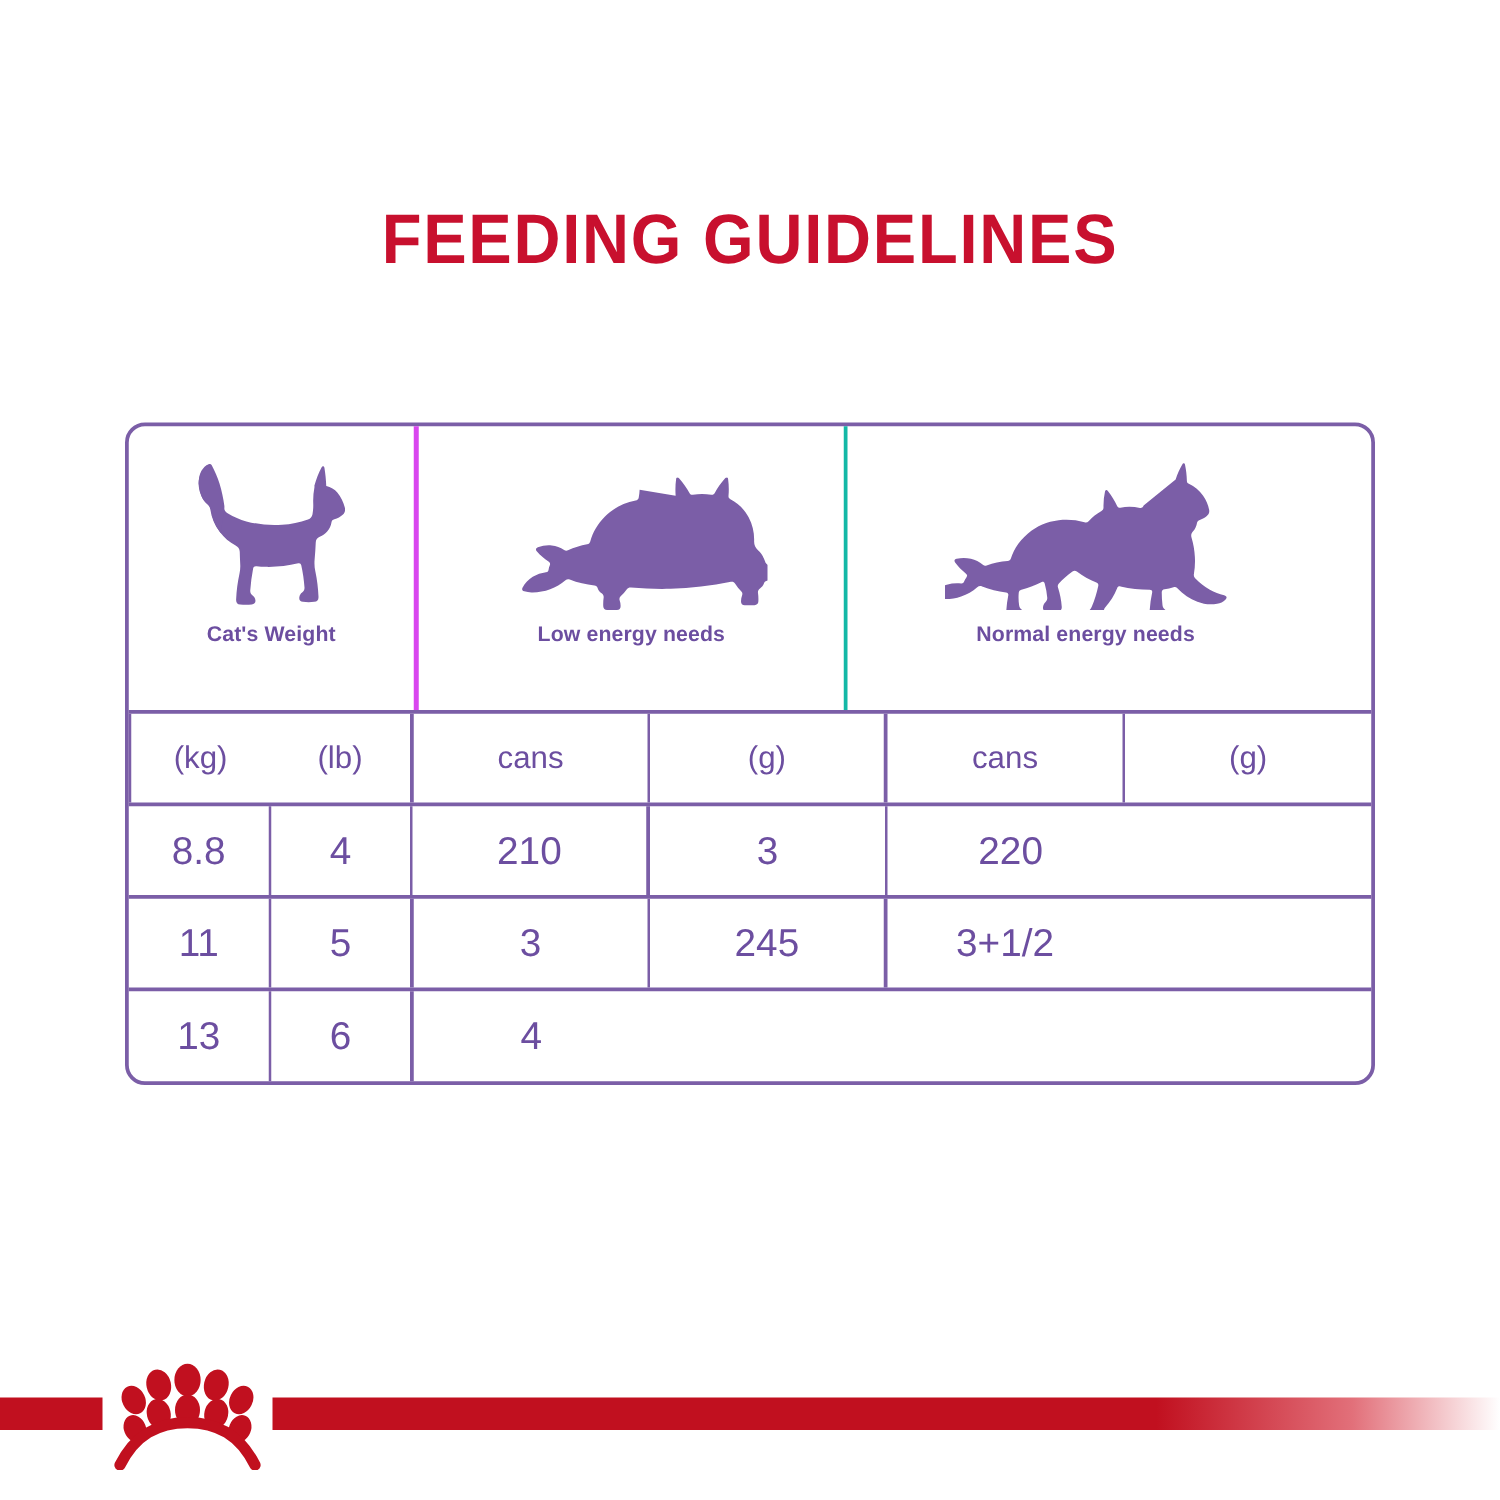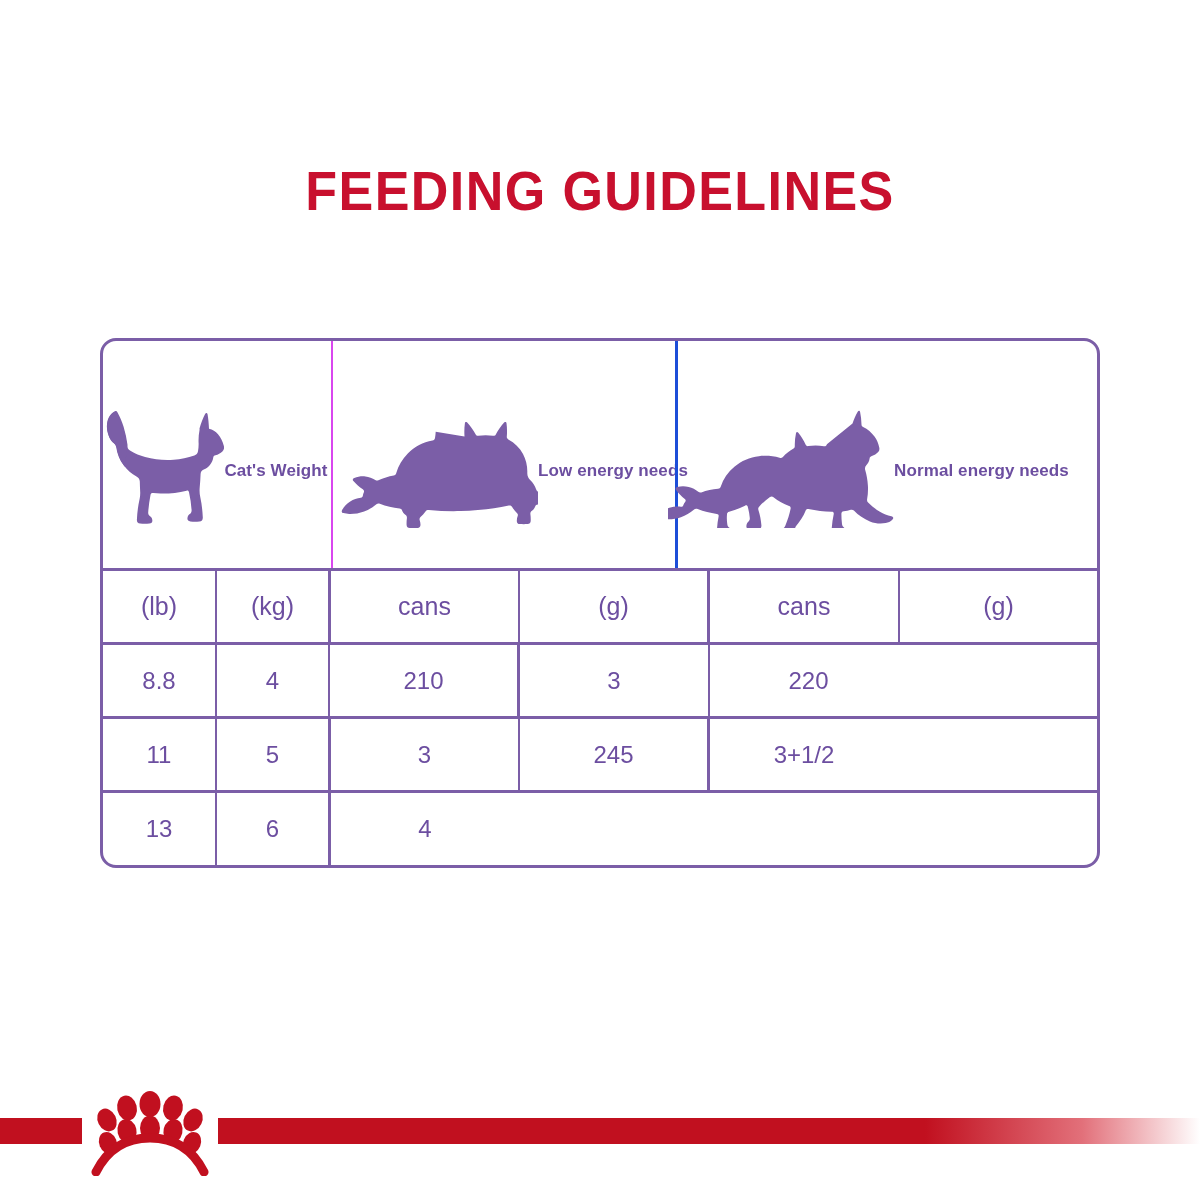--- a/index.html
+++ b/index.html
@@ -49,28 +49,28 @@
     position: absolute;
     left: 0; top: 0;
     width: 100%;
     height: 227px;
     display: flex;
   }
   .head-cell {
     position: relative;
     box-sizing: border-box;
     display: flex;
-    flex-direction: row;
+    flex-direction: column;
     align-items: center;
-    justify-content: center;
+    justify-content: flex-start;
     padding-top: 22px;
   }
   .head-cell.c1 { width: 228px; }
-  .head-cell.c2 { width: 344px; border-left: 2px solid #d946ef; }
-  .head-cell.c3 { width: 384px; border-left: 3px solid #1d4ed8; }
+  .head-cell.c2 { width: 344px; border-left: 4px solid #d946ef; }
+  .head-cell.c3 { width: 384px; border-left: 3px solid #14b8a6; }
 
   .silhouette {
     height: 125px;
     display: flex;
     align-items: flex-end;
     justify-content: center;
   }
   .silhouette svg { display: block; }
 
   .head-label {
@@ -99,21 +99,21 @@
     border-top: 3px solid #7B5EA7;
   }
   .grid-row.r-last { height: 75px; }
 
   .gc {
     box-sizing: border-box;
     display: flex;
     align-items: center;
     justify-content: center;
     color: #6C4EA0;
-    font-size: 24px;
+    font-size: 31px;
     white-space: nowrap;
     font-family: "Liberation Sans", sans-serif;
   }
   .gc.sub { font-size: 25px; }
   .gc.lb   { width: 112px; }
   .gc.kg   { width: 113px; border-left: 2px solid #7B5EA7; }
   .gc.cansA{ width: 190px; border-left: 3px solid #7B5EA7; }
   .gc.gA   { width: 189px; border-left: 2px solid #7B5EA7; }
   .gc.cansB{ width: 191px; border-left: 3px solid #7B5EA7; }
   .gc.gB   { width: 199px; border-left: 2px solid #7B5EA7; }
@@ -185,22 +185,22 @@
           <path fill="#7B5EA7" d="M184.5 13.5c1.4-4.3 3.1-8.2 5.2-11.8 0.9-1.5 2.1-1.3 2.4 0.4 0.8 4 1.3 8.1 1.4 12.4 0 1.2 0.5 2 1.6 2.5 4.6 2.2 8.4 5.4 11.4 9.6 2.4 3.4 4 7.1 4.8 11.2 0.3 1.6 0 3-1.1 4.2-1.8 1.9-3.9 3.2-6.4 3.9-1.3 0.4-2 1.2-2.2 2.5-0.4 2.6-1.5 4.9-3.3 6.8-1.3 1.4-1.6 3-1.1 4.8 1.5 5 2.4 10.2 2.7 15.5 0.3 4.6 0 9.2-0.8 13.8-0.2 1.3 0.1 2.4 1 3.3 3.5 3.6 7.4 6.6 11.8 9.1 3.6 2 7.4 3.5 11.4 4.5 2.2 0.6 2.6 1.9 1 3.5-1.8 1.8-4 2.9-6.6 3.3-5.4 0.9-10.7 0.4-15.8-1.6-6.1-2.4-11.4-6-16-10.8-0.9-0.9-1.9-1.2-3.1-0.8-2.3 0.7-4.7 1.2-7.1 1.5-1.6 0.2-2.3 1.1-2.3 2.7 0 3.4 0.2 6.7 0.6 10.1 0.2 1.7 1 2.9 2.4 3.8 1.3 0.8 2 2 2.2 3.5 0.2 1.9-0.6 3-2.5 3.2-3.2 0.3-6.4 0.3-9.6 0-2-0.2-3-1.4-2.9-3.4 0.2-5.7 0.9-11.4 2.1-17 0.3-1.6-0.3-2.4-1.9-2.4-7.9-0.1-15.7-1-23.4-2.7-1.3-0.3-2.2 0.2-2.7 1.4-2.3 5.7-5.5 10.8-9.6 15.4-0.9 1-1.1 2.1-0.7 3.4 0.4 1.3 0.6 2.6 0.5 4-0.1 1.9-1.1 2.9-3 3.1-3.1 0.3-6.2 0.3-9.3 0-2.1-0.2-3.1-1.5-2.8-3.6 0.3-1.7 1-3.1 2.3-4.2 1-0.9 1.8-1.9 2.3-3.2 2.3-5.4 4-10.9 5.2-16.6 0.3-1.4-0.2-2.3-1.5-2.8-5.6-2.2-10.8-5.1-15.6-8.8-1.2-0.9-2.3-0.9-3.5-0.1-4 2.8-7.7 6-10.9 9.6-0.9 1-1.1 2.1-0.7 3.3 1.6 5 2.6 10.1 3 15.3 0.2 2.3-0.8 3.6-3.1 3.8-3.1 0.3-6.1 0.3-9.2 0-2-0.2-2.9-1.4-2.7-3.4 0.2-1.6 0.8-2.9 1.9-4 1.1-1 1.6-2.2 1.5-3.6-0.3-3.8-1-7.5-2-11.2-0.4-1.5-1.4-1.9-2.8-1.2-5.1 2.6-10.4 4.6-15.9 6-1.3 0.3-2 1.2-2.1 2.5-0.3 3.4-0.2 6.7 0.3 10 0.2 1.7 1 2.9 2.4 3.8 1.3 0.9 2 2 2.2 3.5 0.2 1.9-0.6 3-2.5 3.2-3.2 0.3-6.4 0.3-9.6 0-2-0.2-3-1.4-2.9-3.4 0.2-5 0.7-10 1.7-14.9 0.3-1.5-0.3-2.3-1.8-2.5-6.6-0.8-13-2.4-19.1-4.8-1.5-0.6-2.7-0.4-3.9 0.7-3.8 3.3-8.1 5.8-12.9 7.4-5.2 1.8-10.5 2.4-15.9 1.9-2.1-0.2-4-0.8-5.8-1.8-1.5-0.8-1.7-2-0.5-3.2 3-3.1 6.6-5.2 10.7-6.4 3.8-1.1 7.6-1.4 11.5-1 1.2 0.1 2-0.4 2.4-1.5 0.4-1.2 1-2.3 1.8-3.3 0.9-1.1 0.8-2.1-0.3-3-3.3-2.6-6.2-5.5-8.7-8.9-1-1.4-0.5-2.6 1.2-3 3.8-0.9 7.6-0.9 11.4 0 3.6 0.8 6.8 2.4 9.6 4.8 0.9 0.8 1.9 1 3 0.6 5.4-2 11-3.2 16.8-3.6 1.3-0.1 2.2-0.8 2.6-2 2.6-8 7.2-14.7 13.7-20.1 7.1-5.9 15.3-9.4 24.5-10.5 7-0.8 13.9-0.3 20.7 1.6 1.3 0.4 2.4 0.1 3.3-0.9 3-3.3 6.4-6 10.3-8.2 1.1-0.6 1.6-1.5 1.6-2.8-0.1-4.3 0.3-8.5 1.2-12.7 0.3-1.5 1.4-1.7 2.3-0.5 2.9 3.7 5.4 7.7 7.4 12 0.5 1.1 1.4 1.6 2.6 1.4 5.2-0.9 10.5-0.8 15.7 0.2 1.2 0.2 2.1-0.2 2.6-1.3 0.1-0.2 0.2-0.4 0.3-0.7z"></path>
         </svg>
       </div>
       <div class="head-label">Normal energy needs</div>
     </div>
   </div>
 
   <div class="grid">
 
     <div class="grid-row">
+      <div class="gc sub kg">(kg)</div>
       <div class="gc sub lb">(lb)</div>
-      <div class="gc sub kg">(kg)</div>
       <div class="gc sub cansA">cans</div>
       <div class="gc sub gA">(g)</div>
       <div class="gc sub cansB">cans</div>
       <div class="gc sub gB">(g)</div>
     </div>
 
     <div class="grid-row">
       <div class="gc lb">8.8</div>
       <div class="gc kg">4</div>
       <div class="gc gA">210</div>

